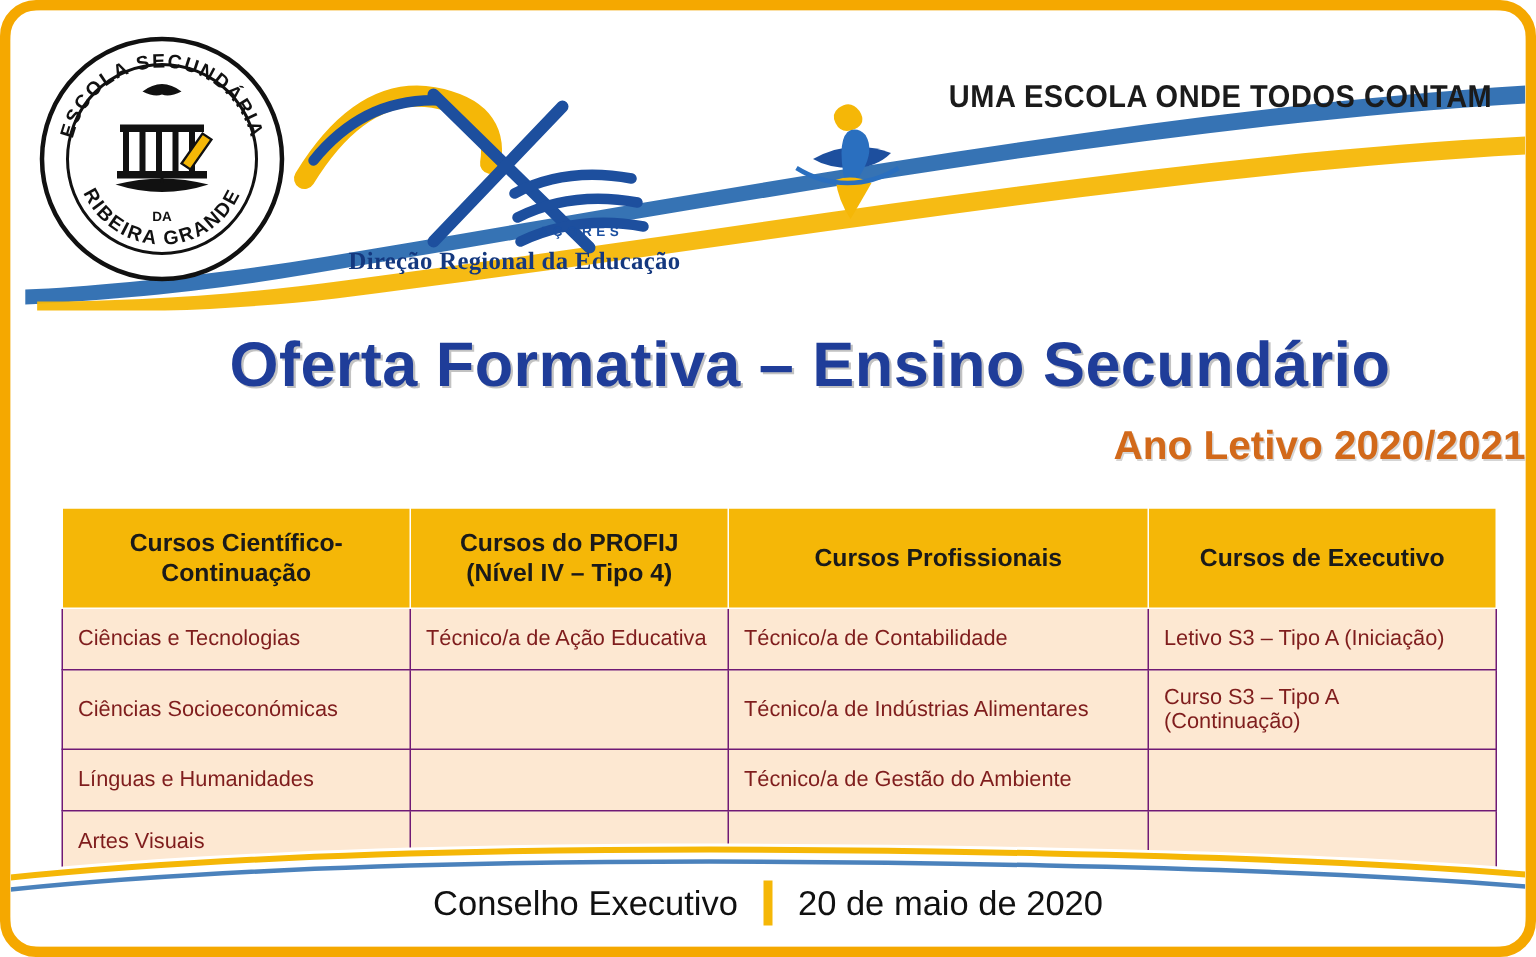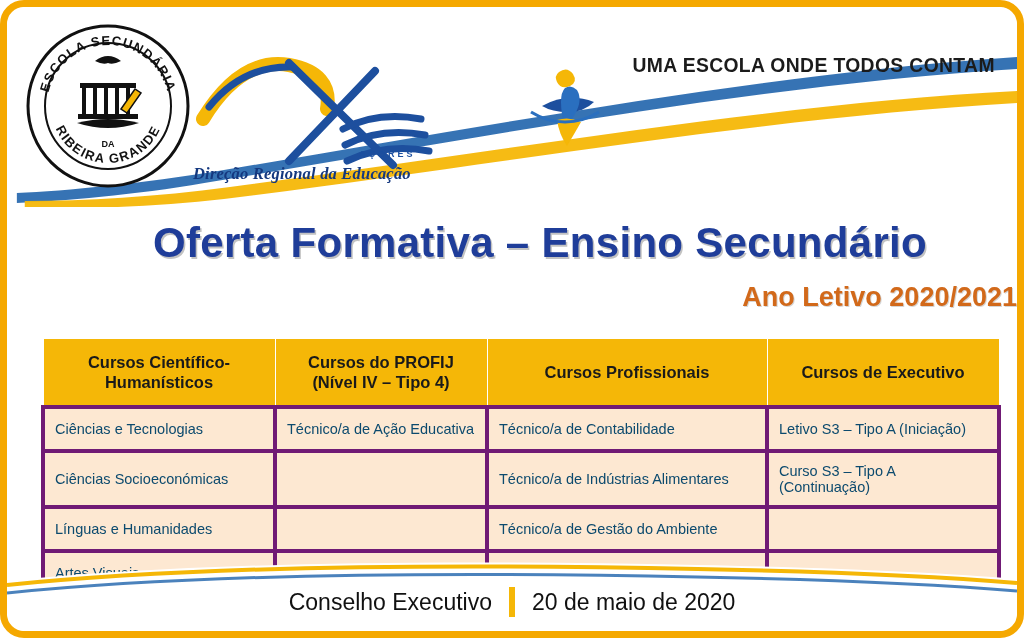--- a/index.html
+++ b/index.html
@@ -80,22 +80,22 @@
     left: 186px;
     top: 40px;
     width: 300px;
     height: 140px;
   }
   .dre-caption {
     position: absolute;
     left: 186px;
     top: 157px;
     width: 300px;
+    text-align: center;
     font-family: "Liberation Serif", serif;
-    font-style: italic;
     font-weight: bold;
     font-size: 16.5px;
     color: #14387f;
     letter-spacing: 0.2px;
   }
   .acores-word {
     position: absolute;
     left: 352px;
     top: 142px;
     font-family: "Liberation Sans", sans-serif;
@@ -172,25 +172,25 @@
     font-weight: bold;
     font-size: 16.5px;
     line-height: 1.22;
     text-align: center;
     padding: 11px 6px;
     border: 1px solid #ffffff;
     height: 44px;
   }
   table.courses td {
     background: #fde8d2;
-    color: #0c4a6e;
+    color: #7f1d1d;
     font-family: "Liberation Sans", sans-serif;
     font-size: 14.5px;
     padding: 10px 10px;
-    border: 4px solid #701a75;
+    border: 1px solid #701a75;
     height: 20px;
     vertical-align: middle;
   }
   table.courses td.c0 { text-align: left; }
   table.courses td.c1,
   table.courses td.c2,
   table.courses td.c3 { text-align: left; }
   table.courses td.empty { background: #fde8d2; }
   .col0 { width: 232px; }
   .col1 { width: 212px; }
@@ -297,21 +297,21 @@
         <colgroup>
           <col class="col0">
             <col class="col1">
             <col class="col2">
             <col class="col3">
         </colgroup>
         <thead>
           <tr>
             <th>
               <span>Cursos Científico-</span><br>
-              <span>Humanísticos</span>
+              <span>Continuação</span>
             </th>
             <th>
               <span>Cursos do PROFIJ</span><br>
               <span>(Nível IV – Tipo 4)</span>
             </th>
             <th>
               <span>Cursos Profissionais</span>
             </th>
             <th>
               <span>Cursos de Executivo</span>

